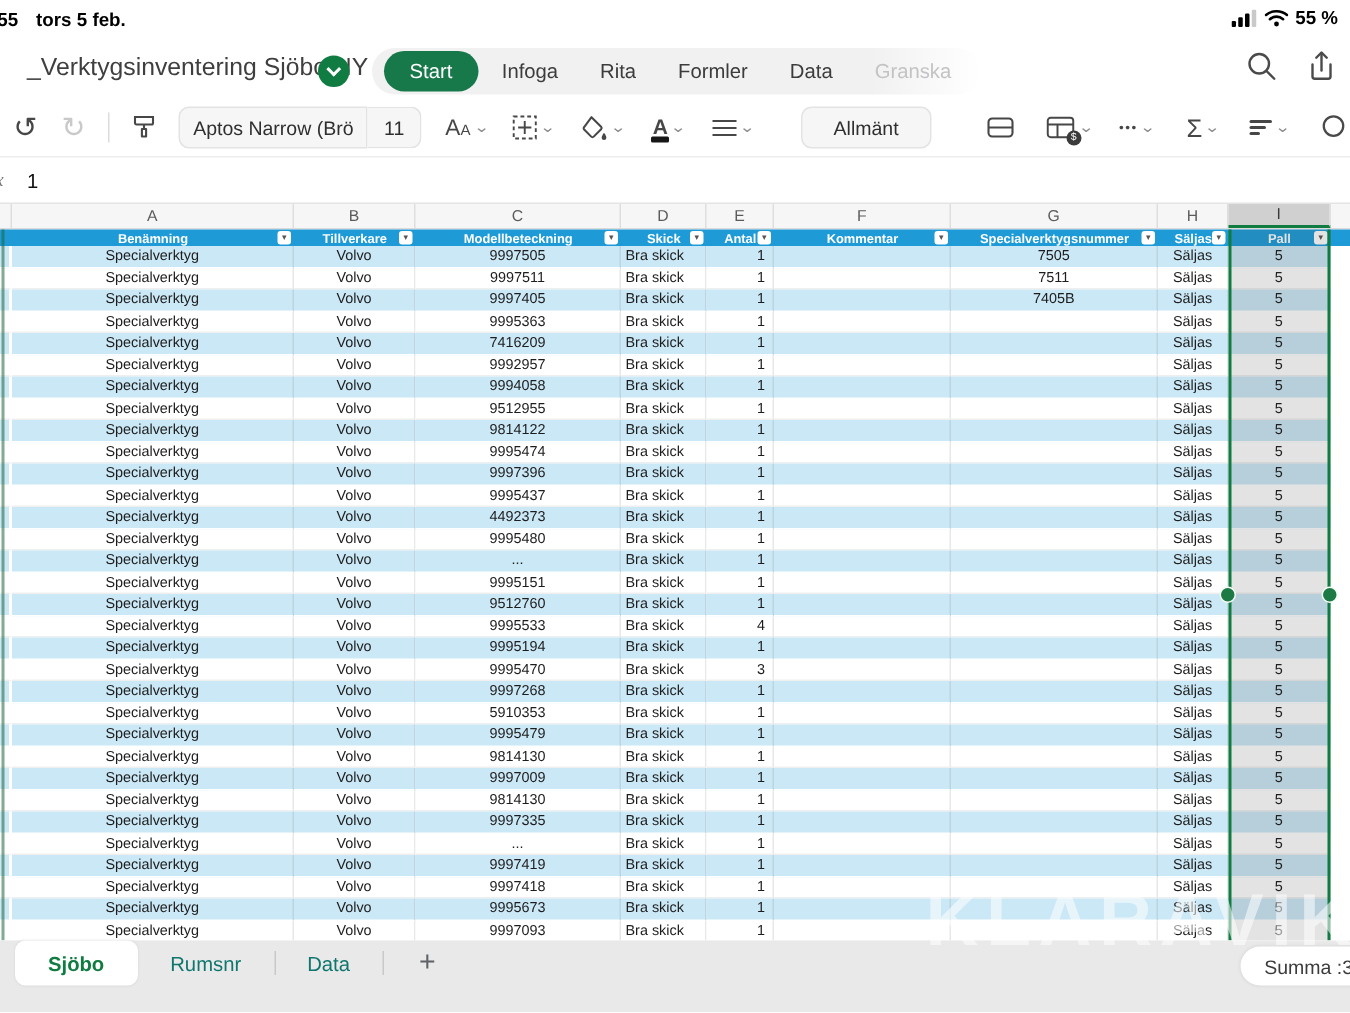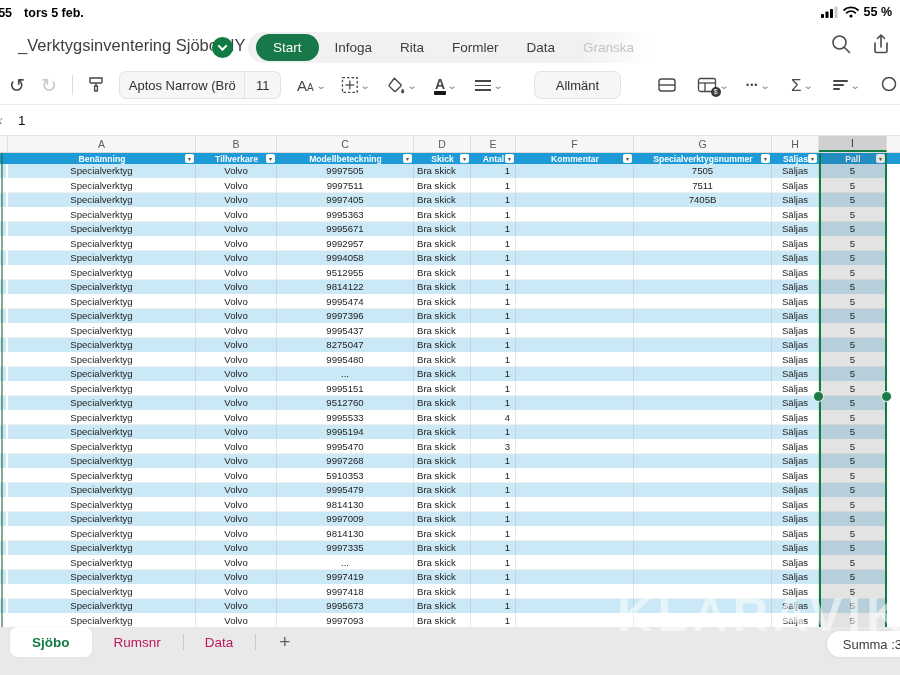--- a/index.html
+++ b/index.html
@@ -82,21 +82,21 @@
   .col-select { position:absolute; left:819px; top:17px; width:68px; height:474px;
     background:rgba(60,60,60,0.14); border-left:2px solid #107C41; border-right:2px solid #107C41; pointer-events:none; }
   .handle { position:absolute; width:11px; height:11px; border-radius:50%; background:#1d7a45; border:1.5px solid #f4fbf6; }
   .handle.left { left:813px; top:255px; }
   .handle.right { left:881px; top:255px; }
   .left-green-line { position:absolute; left:1px; top:17px; width:2px; height:474px; background:rgba(30,100,60,0.55); }
 
   
   .bottom-bar { position:absolute; left:0; top:627px; width:900px; height:48px; background:#e9e9ea; }
   .sheet-tabs { position:absolute; left:10px; top:0; display:flex; align-items:stretch; height:30px; }
-  .sheet-tab { font-size:13.5px; color:#be185d; display:flex; align-items:center; padding:0 22px; position:relative; }
+  .sheet-tab { font-size:13.5px; color:#0f766e; display:flex; align-items:center; padding:0 22px; position:relative; }
   .sheet-tab.active { background:#ffffff; color:#107C41; font-weight:600; border-radius:7px; box-shadow:0 0 2px rgba(0,0,0,0.08); }
   .sheet-tab.sep::before, .add-sheet.sep::before { content:""; position:absolute; left:0; top:7px; bottom:7px; width:1px; background:#c9c9cb; }
   .add-sheet { position:relative; font-size:19px; color:#5f6368; display:flex; align-items:center; padding:0 24px; }
   .summa-pill { position:absolute; right:-18px; top:4px; height:26px; background:#fff; border-radius:14px;
     padding:0 16px; display:flex; align-items:center; font-size:13px; color:#3c3c3c; box-shadow:0 0 3px rgba(0,0,0,0.10); white-space:nowrap; }
 
   .watermark { position:absolute; left:617px; top:586px; font-size:49px; font-weight:bold; letter-spacing:5px;
     color:rgba(255,255,255,0.55); z-index:40; pointer-events:none; white-space:nowrap; }
 
   svg { display:block; }
@@ -364,21 +364,21 @@
           <div class="cell ar" style="width: 45px;">1</div>
           <div class="cell al" style="width: 118px;"></div>
           <div class="cell " style="width: 138px;"></div>
           <div class="cell " style="width: 47px;">Säljas</div>
           <div class="cell " style="width: 68px;">5</div>
         </div>
         <div class="row odd">
           <div class="cell sliver"></div>
           <div class="cell " style="width: 188px;">Specialverktyg</div>
           <div class="cell " style="width: 81px;">Volvo</div>
-          <div class="cell " style="width: 137px;">9995671</div>
+          <div class="cell " style="width: 137px;">7416209</div>
           <div class="cell al" style="width: 57px;">Bra skick</div>
           <div class="cell ar" style="width: 45px;">1</div>
           <div class="cell al" style="width: 118px;"></div>
           <div class="cell " style="width: 138px;"></div>
           <div class="cell " style="width: 47px;">Säljas</div>
           <div class="cell " style="width: 68px;">5</div>
         </div>
         <div class="row even">
           <div class="cell sliver"></div>
           <div class="cell " style="width: 188px;">Specialverktyg</div>
@@ -460,21 +460,21 @@
           <div class="cell ar" style="width: 45px;">1</div>
           <div class="cell al" style="width: 118px;"></div>
           <div class="cell " style="width: 138px;"></div>
           <div class="cell " style="width: 47px;">Säljas</div>
           <div class="cell " style="width: 68px;">5</div>
         </div>
         <div class="row odd">
           <div class="cell sliver"></div>
           <div class="cell " style="width: 188px;">Specialverktyg</div>
           <div class="cell " style="width: 81px;">Volvo</div>
-          <div class="cell " style="width: 137px;">8275047</div>
+          <div class="cell " style="width: 137px;">4492373</div>
           <div class="cell al" style="width: 57px;">Bra skick</div>
           <div class="cell ar" style="width: 45px;">1</div>
           <div class="cell al" style="width: 118px;"></div>
           <div class="cell " style="width: 138px;"></div>
           <div class="cell " style="width: 47px;">Säljas</div>
           <div class="cell " style="width: 68px;">5</div>
         </div>
         <div class="row even">
           <div class="cell sliver"></div>
           <div class="cell " style="width: 188px;">Specialverktyg</div>

